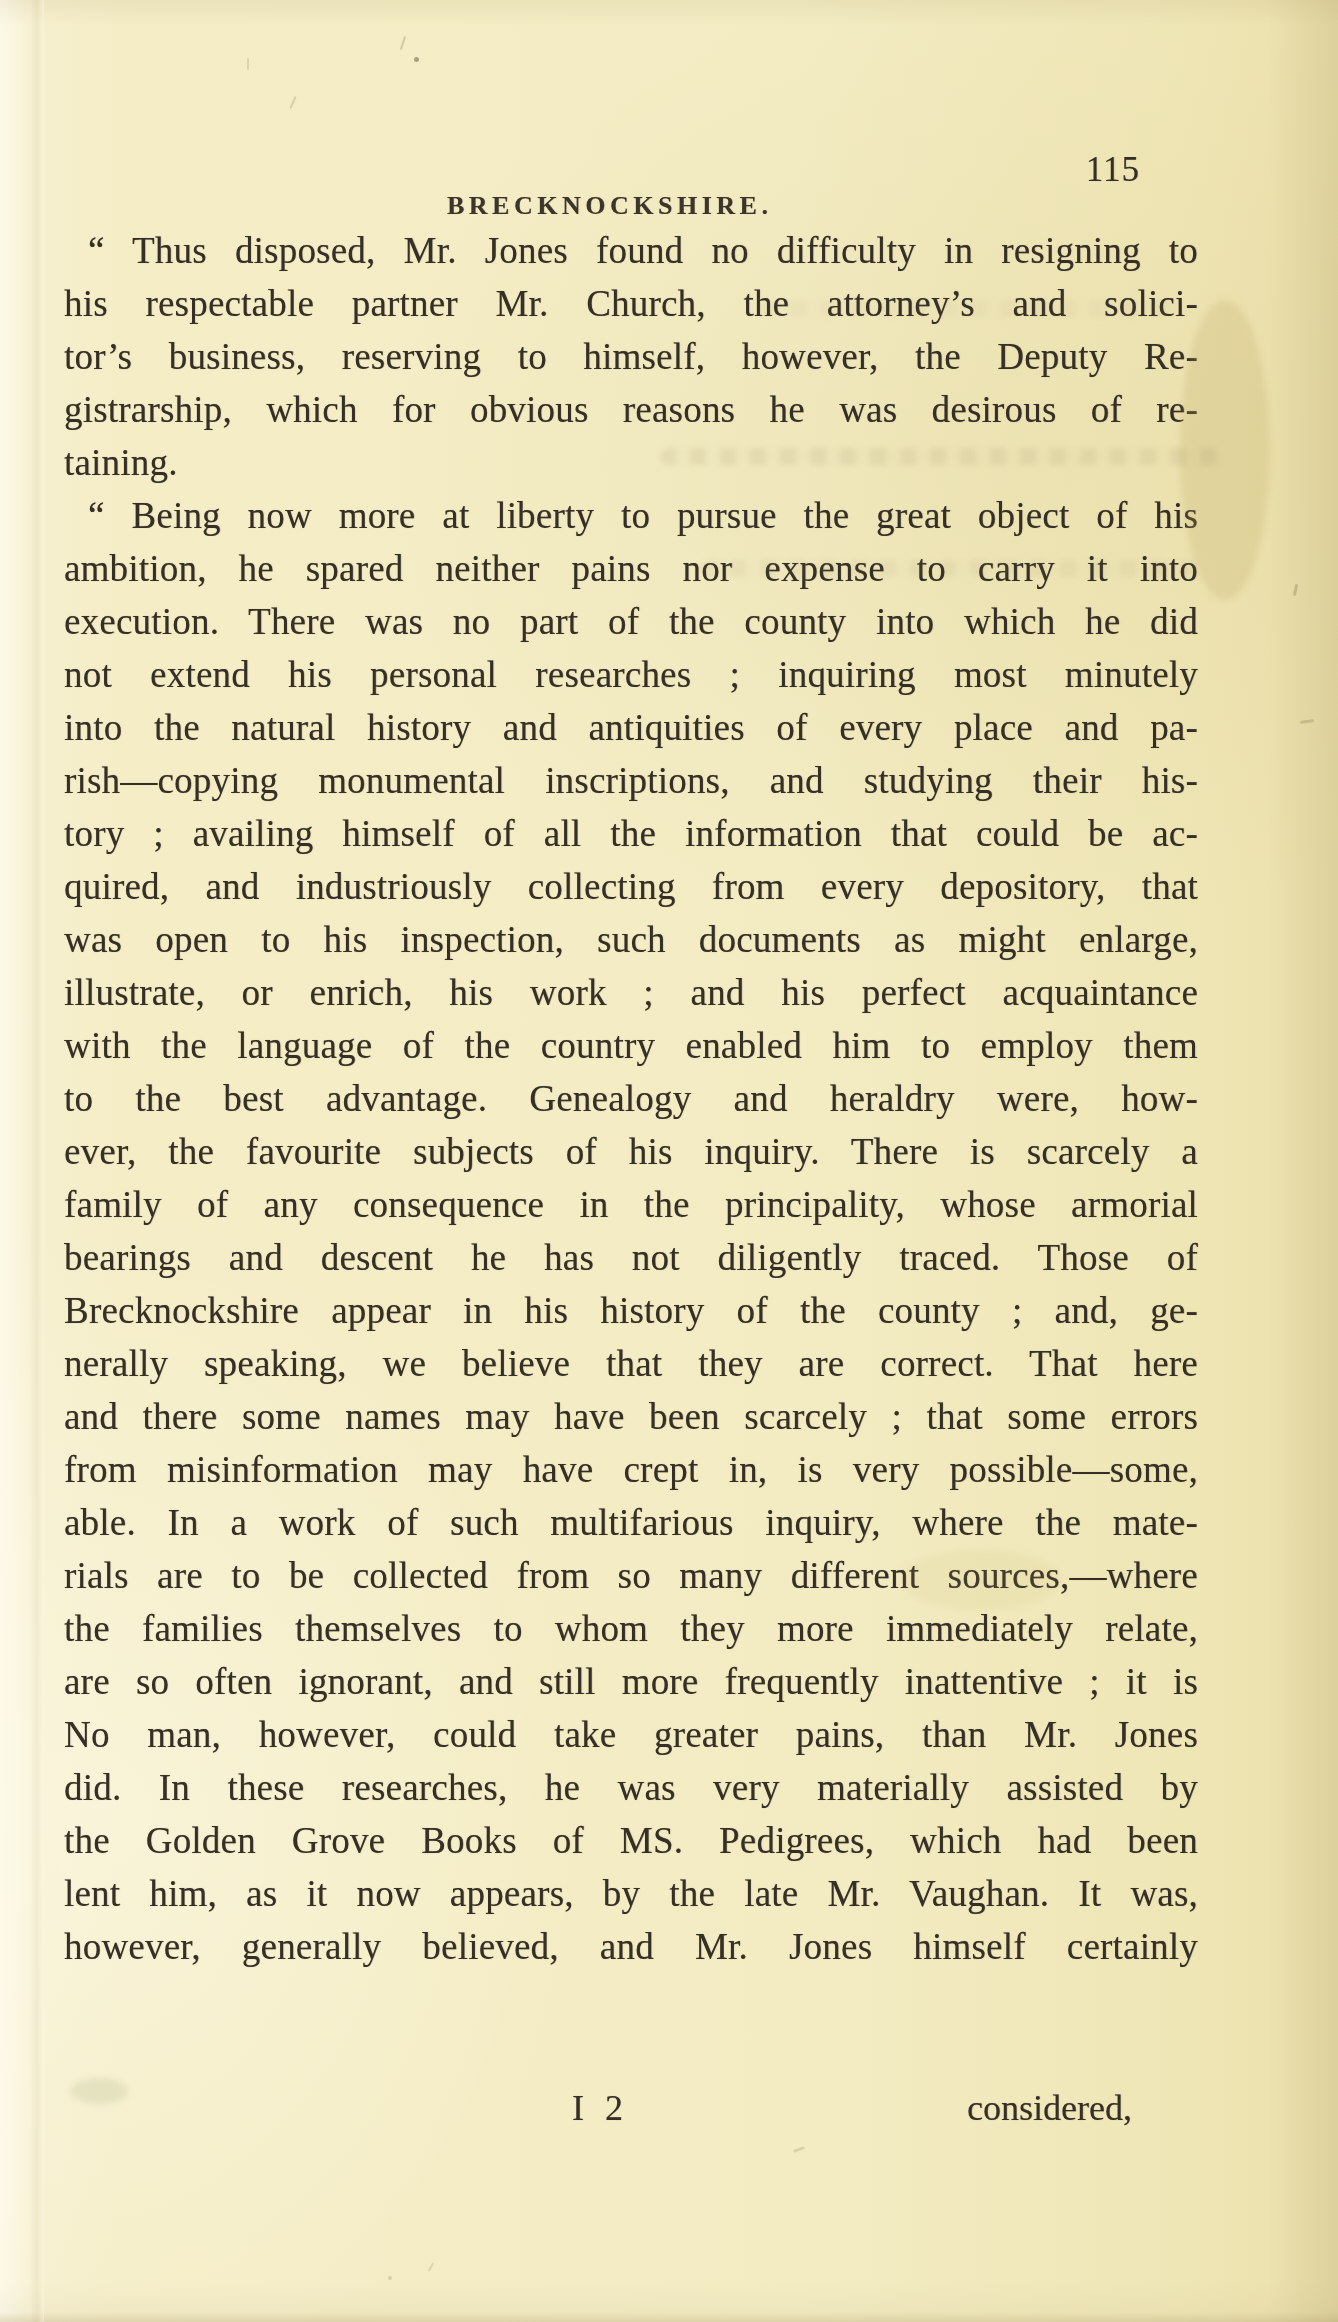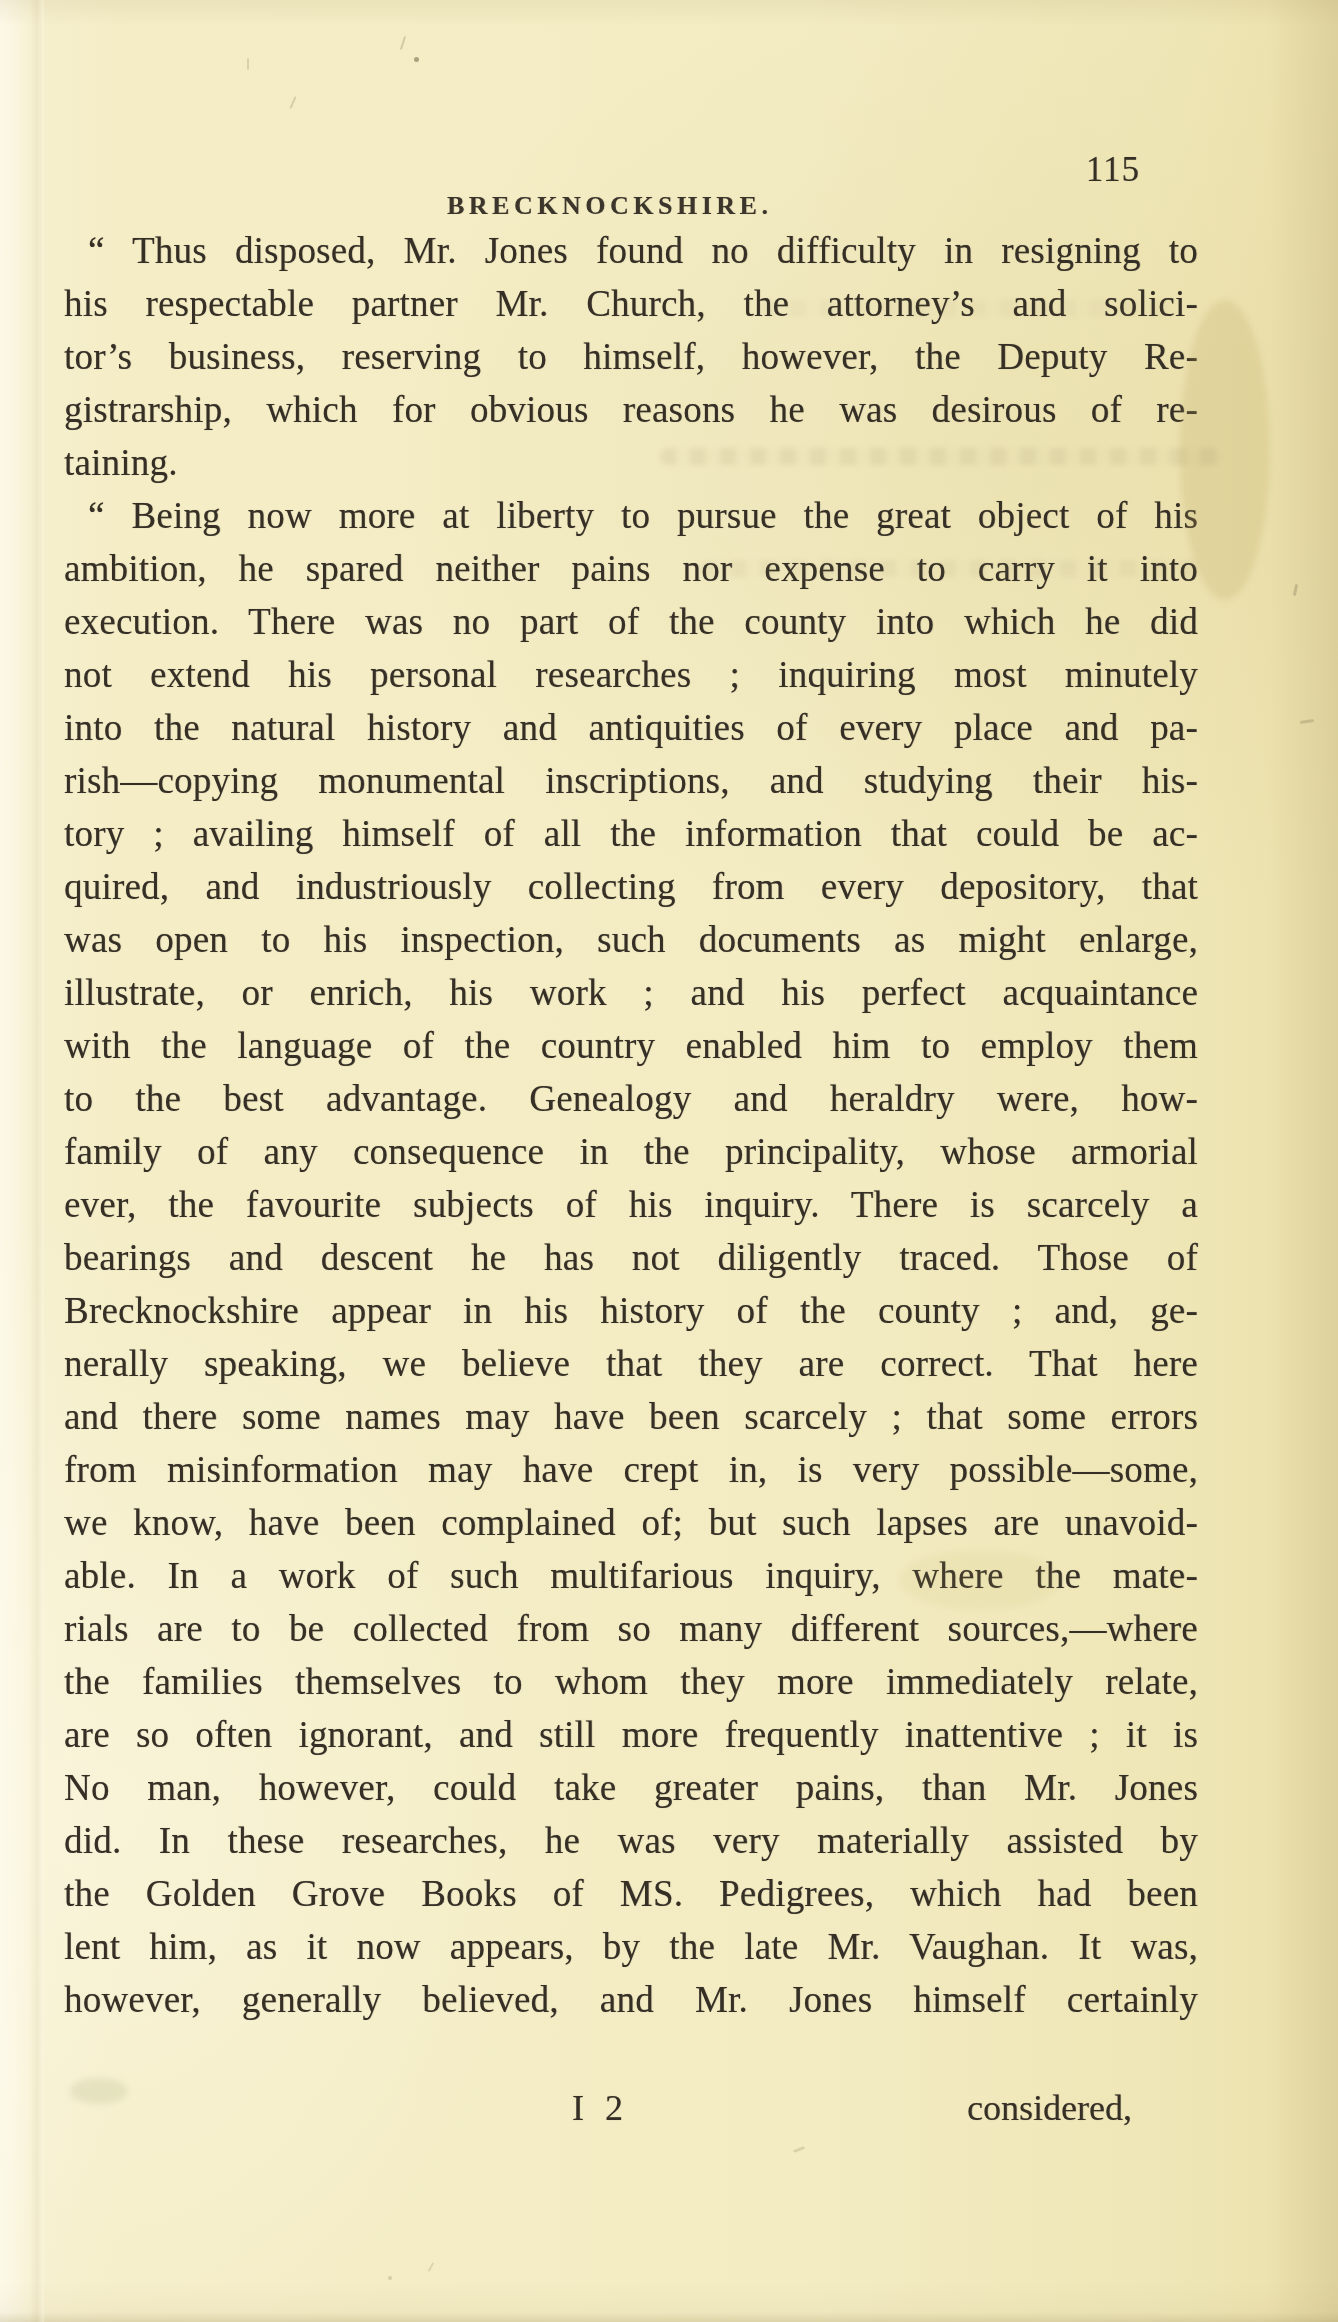--- a/index.html
+++ b/index.html
@@ -170,28 +170,27 @@
       <div class="text-line">execution.  There was no part of the county into which he did</div>
       <div class="text-line">not extend his personal researches ; inquiring most minutely</div>
       <div class="text-line">into the natural history and antiquities of every place and pa-</div>
       <div class="text-line">rish—copying monumental inscriptions, and studying their his-</div>
       <div class="text-line">tory ; availing himself of all the information that could be ac-</div>
       <div class="text-line">quired, and industriously collecting from every depository, that</div>
       <div class="text-line">was open to his inspection, such documents as might enlarge,</div>
       <div class="text-line">illustrate, or enrich, his work ; and his perfect acquaintance</div>
       <div class="text-line">with the language of the country enabled him to employ them</div>
       <div class="text-line">to the best advantage.  Genealogy and heraldry were, how-</div>
+      <div class="text-line">ever, the favourite subjects of his inquiry.  There is scarcely a</div>
       <div class="text-line">family of any consequence in the principality, whose armorial</div>
-      <div class="text-line">ever, the favourite subjects of his inquiry.  There is scarcely a</div>
       <div class="text-line">bearings and descent he has not diligently traced.  Those of</div>
       <div class="text-line">Brecknockshire appear in his history of the county ; and, ge-</div>
       <div class="text-line">nerally speaking, we believe that they are correct.  That here</div>
       <div class="text-line">and there some names may have been scarcely ; that some errors</div>
       <div class="text-line">from misinformation may have crept in, is very possible—some,</div>
-      <div class="text-line">we know, have been complained of; but such lapses are unavoid-</div>
       <div class="text-line">able.  In a work of such multifarious inquiry, where the mate-</div>
       <div class="text-line">rials are to be collected from so many different sources,—where</div>
       <div class="text-line">the families themselves to whom they more immediately relate,</div>
       <div class="text-line">are so often ignorant, and still more frequently inattentive ; it is</div>
       <div class="text-line">No man, however, could take greater pains, than Mr. Jones</div>
       <div class="text-line">did.  In these researches, he was very materially assisted by</div>
       <div class="text-line">the Golden Grove Books of MS. Pedigrees, which had been</div>
       <div class="text-line">lent him, as it now appears, by the late Mr. Vaughan.  It was,</div>
       <div class="text-line">however, generally believed, and Mr. Jones himself certainly</div>
     </div>

